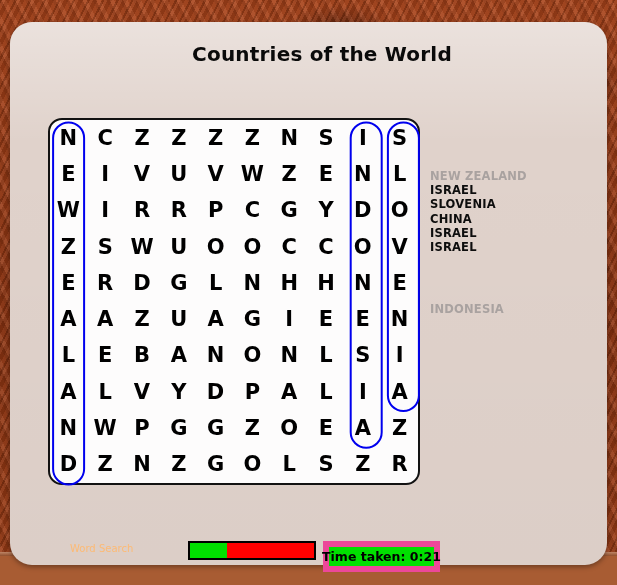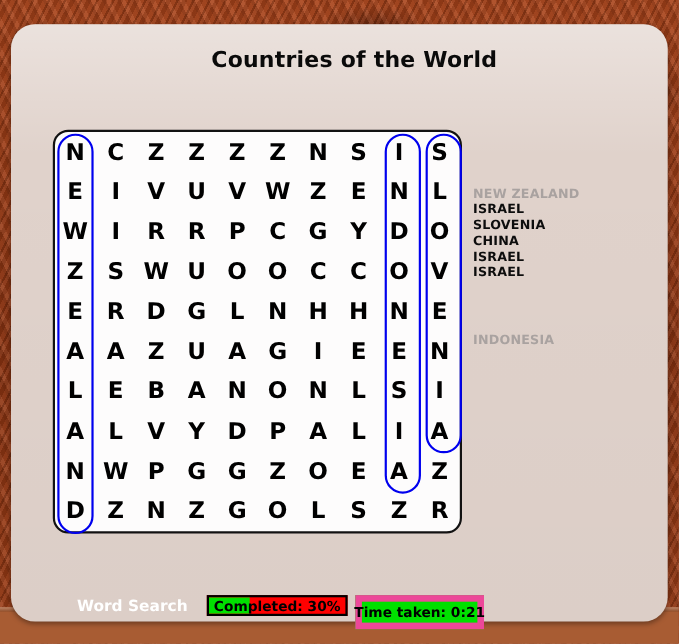--- a/index.html
+++ b/index.html
@@ -92,21 +92,21 @@
     line-height:14.2px;
     letter-spacing:.2px;
     white-space:nowrap;
   }
   .word.found{color:#a9a2a0;margin-top:48px;}
 
   
   .status-label{
     position:absolute;left:70px;top:543px;
     font-family:"DejaVu Sans", sans-serif;
-    font-size:14px;font-weight:bold;color:#ffffff;
+    font-size:10px;font-weight:normal;color:#fdba74;
   }
   .progress{
     position:absolute;left:188px;top:541px;width:128px;height:19px;
     border:2px solid #000;box-sizing:border-box;
     background:#ff0000;
     overflow:hidden;
   }
   .progress-fill{
     position:absolute;left:0;top:0;bottom:0;
     background:#00e000;
@@ -260,18 +260,17 @@
       <div class="word">CHINA</div>
       <div class="word">ISRAEL</div>
       <div class="word">ISRAEL</div>
       <div class="word found">INDONESIA</div>
     </div>
 
   <div class="status-label">Word Search</div>
 
   <div class="progress" style="background: rgb(255, 0, 0);">
     <div class="progress-fill" style="width: 30%; background: rgb(0, 224, 0);"></div>
-    <div class="progress-text">Completed: 30%</div>
   </div>
 
   <div class="timer" style="background: rgb(0, 224, 0);">Time taken: 0:21</div>
 
 </div>
 
 </body></html>

